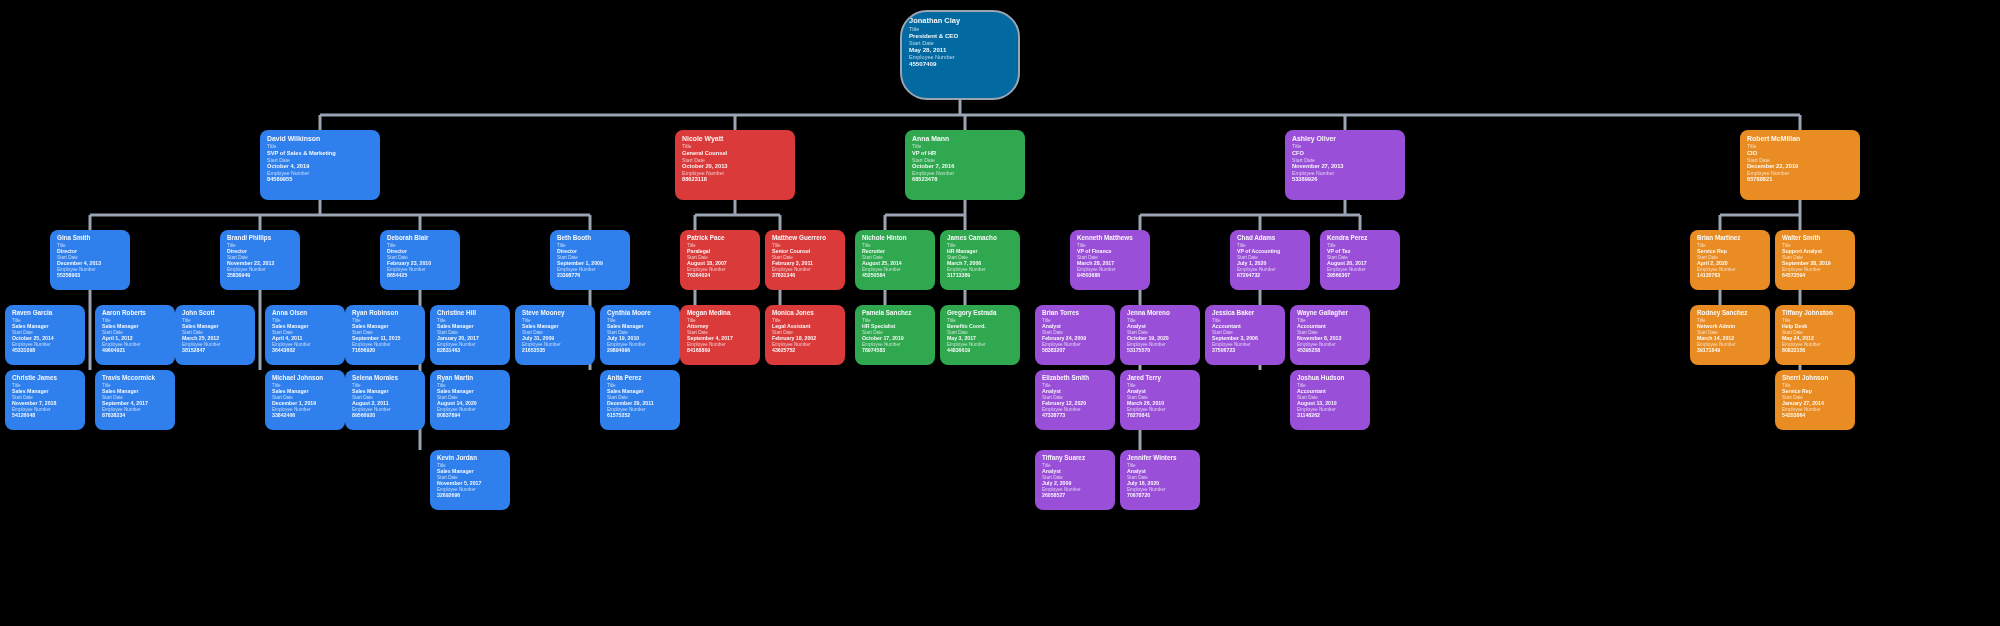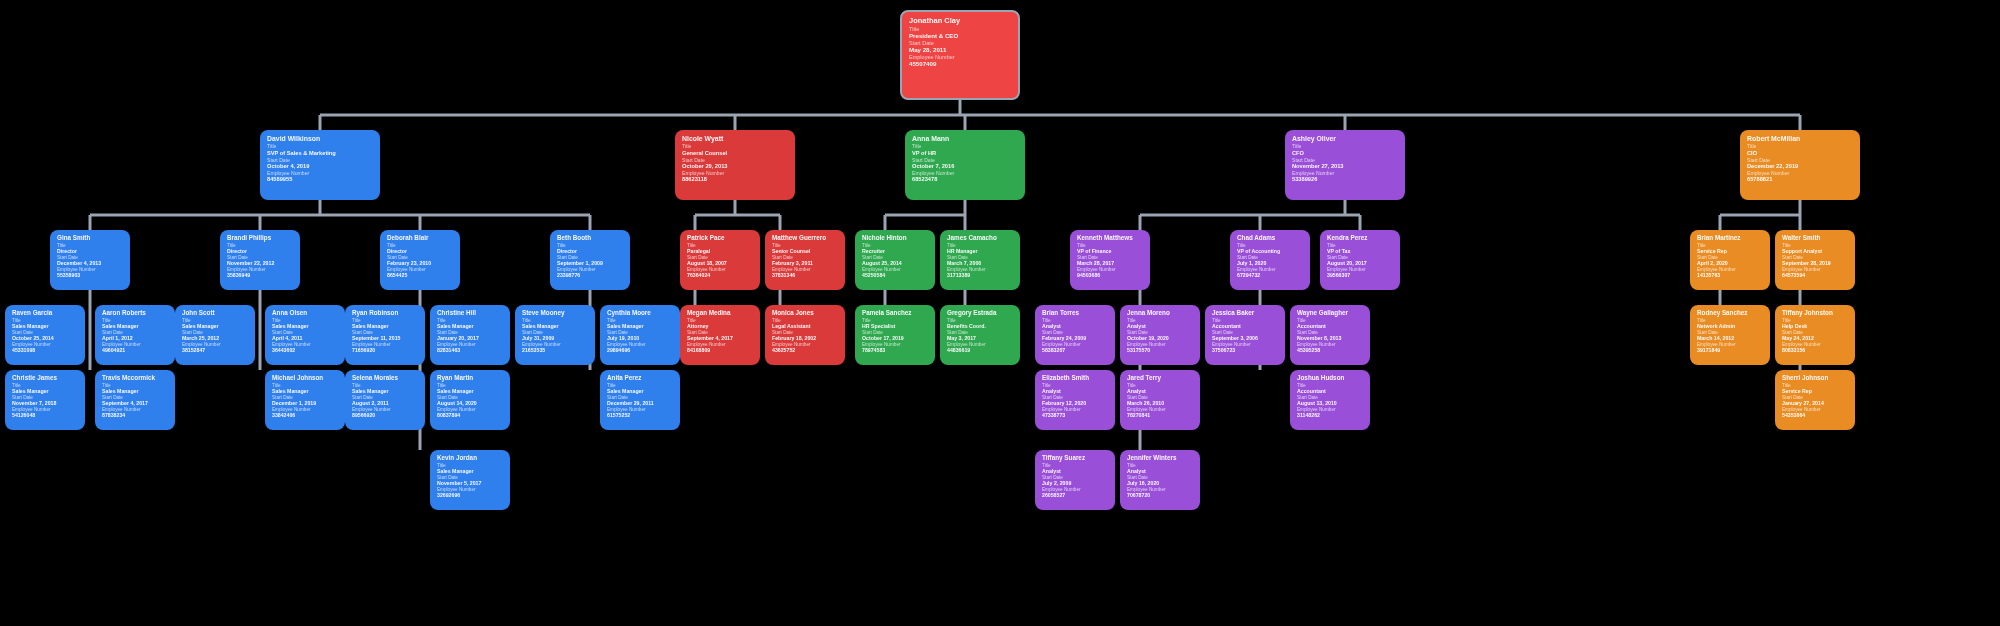--- a/index.html
+++ b/index.html
@@ -39,21 +39,21 @@
   }
   .node.c2, .node.c3 {
     width: 80px;
     height: 60px;
     font-size: 5.5px;
   }
   .name { font-weight: 700; font-size: 1.15em; margin-bottom: 2px; }
   .lbl  { opacity: 0.75; font-size: 0.85em; }
   .val  { font-weight: 700; font-size: 0.95em; margin-bottom: 2px; }
 
-  .dark   { background:#ef4444; }
+  .dark   { background:#0369a1;border-radius:27px; }
   .blue   { background:#2f7fed; }
   .red    { background:#da3a3a; }
   .green  { background:#2fa84f; }
   .purple { background:#9a4fd8; }
   .orange { background:#e98c23; }
 </style>
 </head>
 <body>
 
 <svg class="connectors" width="2000" height="626" viewBox="0 0 2000 626">

